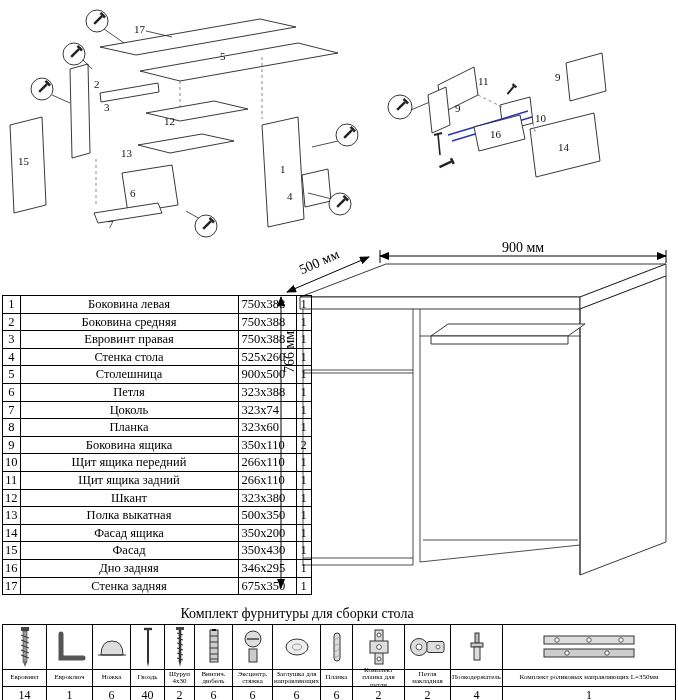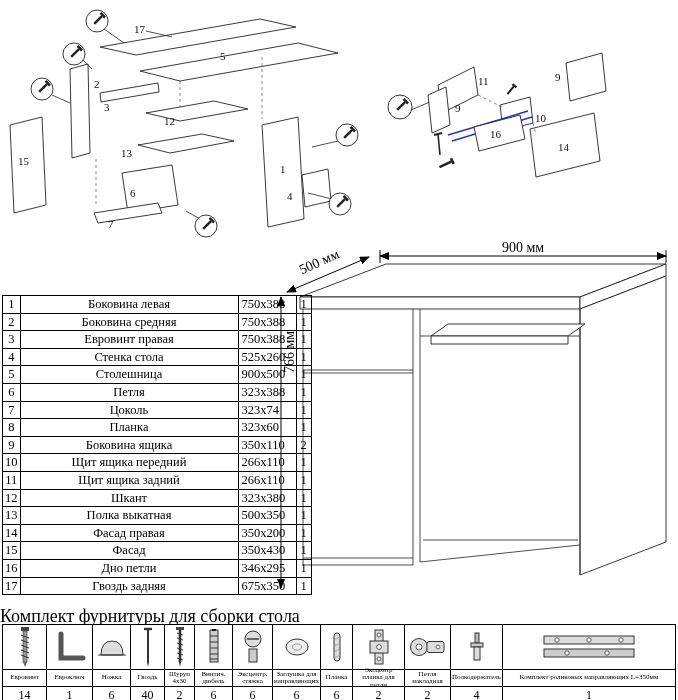--- a/index.html
+++ b/index.html
@@ -22,21 +22,21 @@
   .desk-view      { position:absolute; left:263px; top:233px; }
 
   .parts-table { position:absolute; left:2px; top:288px; border-collapse:collapse; font-size:12.5px; }
   .parts-table td { border:1px solid #000; padding:0 3px; line-height:16.6px; height:17.6px; white-space:nowrap; }
   .parts-table td.c { text-align:center; padding:0 2px; }
   .parts-table td.num { width:16px; }
   .parts-table td.nm { width:218px;text-align:center; }
   .parts-table td.sz { width:58px; }
   .parts-table td.q { width:15px; }
 
-  .hw-title { position:absolute; top:599px; left:0; width:594px; font-size:18px; }
+  .hw-title { position:absolute; top:599px; left:0; width:594px; text-align:center; font-size:14px; }
 
   .hw-table { position:absolute; left:2px; top:617px; width:674px; height:81px;
     display:flex; border:1px solid #000; background:#fff; }
   .hw-cell { display:flex; flex-direction:column; border-right:1px solid #000; flex:0 0 auto; }
   .hw-cell:last-child { border-right:none; flex:1 1 auto; }
   .hw-icon { height:45px; display:flex; align-items:center; justify-content:center; border-bottom:1px solid #000; overflow:hidden; }
   .hw-name { height:17px; font-size:7px; text-align:center; line-height:1.05;
     display:flex; align-items:center; justify-content:center; border-bottom:1px solid #000; padding:0 1px; }
   .hw-qty { flex:1; font-size:12px; text-align:center; display:flex; align-items:center; justify-content:center; }
 </style>
@@ -301,39 +301,39 @@
           <td class="c q">1</td>
         </tr>
       <tr>
           <td class="c num">13</td>
           <td class="nm">Полка выкатная</td>
           <td class="sz">500x350</td>
           <td class="c q">1</td>
         </tr>
       <tr>
           <td class="c num">14</td>
-          <td class="nm">Фасад правая</td>
+          <td class="nm">Фасад ящика</td>
           <td class="sz">350x200</td>
           <td class="c q">1</td>
         </tr>
       <tr>
           <td class="c num">15</td>
           <td class="nm">Фасад</td>
           <td class="sz">350x430</td>
           <td class="c q">1</td>
         </tr>
       <tr>
           <td class="c num">16</td>
-          <td class="nm">Дно петли</td>
+          <td class="nm">Дно задняя</td>
           <td class="sz">346x295</td>
           <td class="c q">1</td>
         </tr>
       <tr>
           <td class="c num">17</td>
-          <td class="nm">Гвоздь задняя</td>
+          <td class="nm">Стенка задняя</td>
           <td class="sz">675x350</td>
           <td class="c q">1</td>
         </tr>
     </tbody>
   </table>
 
   <div class="hw-title">Комплект фурнитуры для сборки стола</div>
 
   <div class="hw-table">
 
@@ -447,21 +447,21 @@
     <div class="hw-cell" style="width:52px">
       <div class="hw-icon">
         <svg width="22" height="38" viewBox="0 0 22 38">
             <rect x="7" y="2" width="8" height="34" fill="#ddd" stroke="#333"></rect>
             <rect x="2" y="13" width="18" height="12" fill="#ddd" stroke="#333"></rect>
             <circle cx="11" cy="7" r="2" fill="#fff" stroke="#555"></circle>
             <circle cx="11" cy="31" r="2" fill="#fff" stroke="#555"></circle>
             <circle cx="11" cy="19" r="2.4" fill="#fff" stroke="#555"></circle>
           </svg>
       </div>
-      <div class="hw-name">Эксцентр планка для петли</div>
+      <div class="hw-name">Комплект планка для петли</div>
       <div class="hw-qty">2</div>
     </div>
 
     <div class="hw-cell" style="width:46px">
       <div class="hw-icon">
         <svg width="38" height="32" viewBox="0 0 38 32">
             <circle cx="10" cy="16" r="8.5" fill="#ddd" stroke="#333"></circle>
             <circle cx="10" cy="16" r="3" fill="#fff" stroke="#666"></circle>
             <rect x="18" y="10.5" width="17" height="11" rx="2" fill="#ddd" stroke="#333"></rect>
             <circle cx="29" cy="16" r="2" fill="#fff" stroke="#666"></circle>

